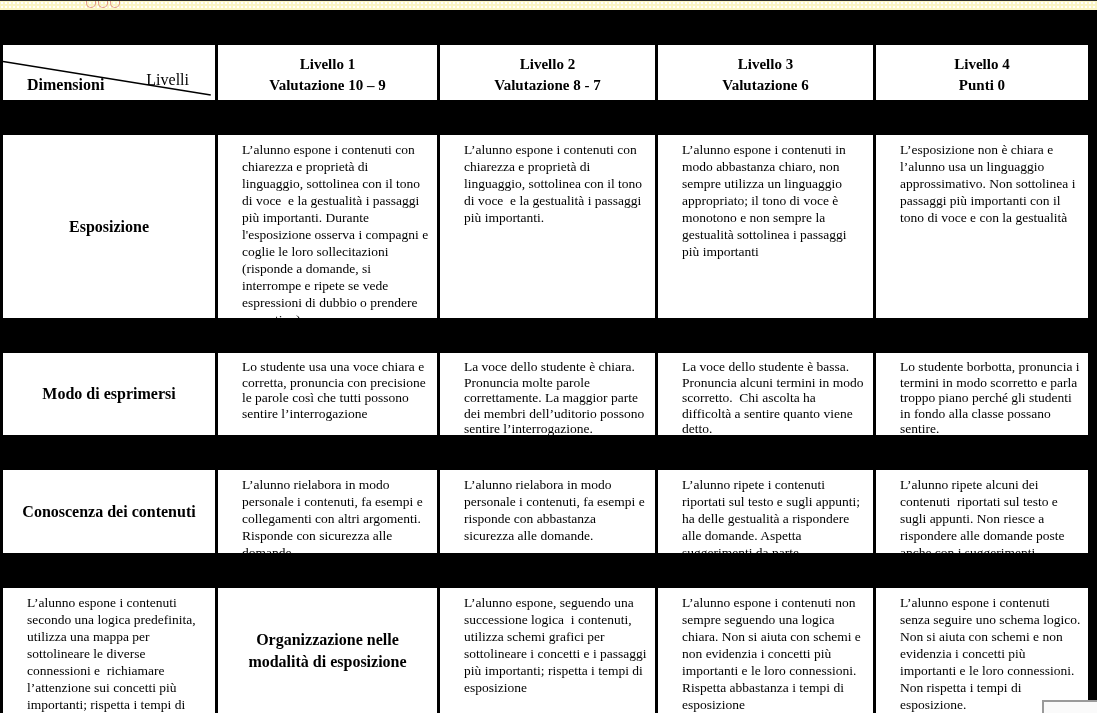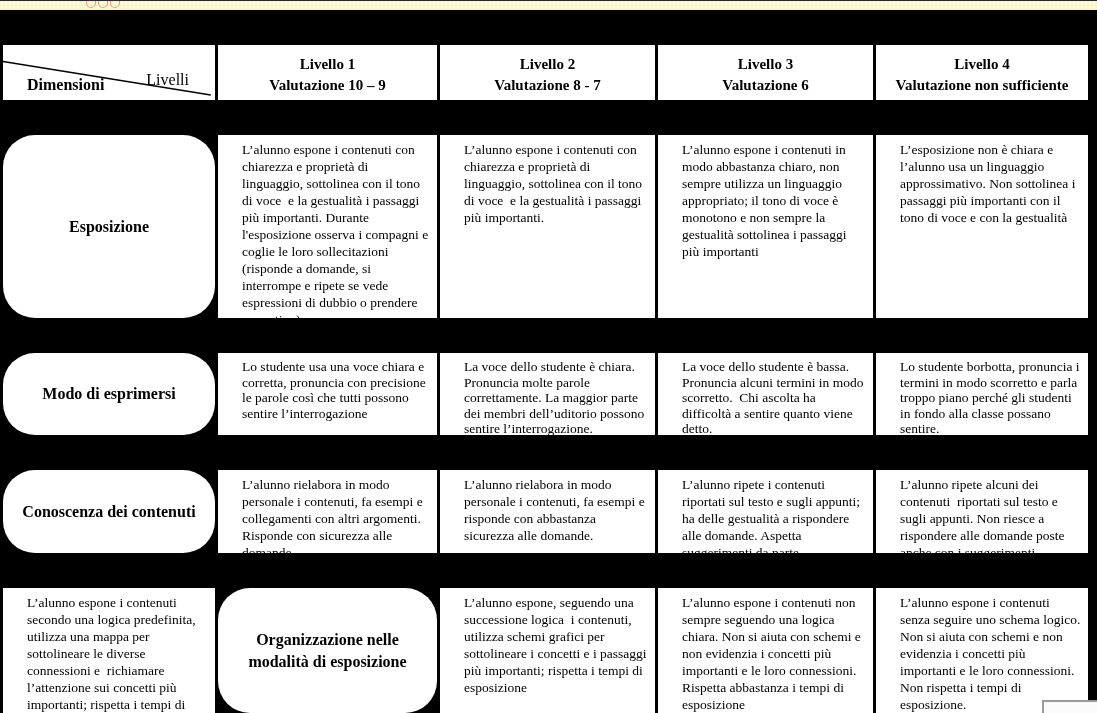--- a/index.html
+++ b/index.html
@@ -65,21 +65,20 @@
   .head{
     display:flex;flex-direction:column;align-items:center;justify-content:flex-start;
     padding:9px 10px 0 10px;text-align:center;
     font-weight:bold;font-size:15px;line-height:21px;
   }
   
   .rowlabel{
     display:flex;align-items:center;justify-content:center;
     text-align:center;font-weight:bold;font-size:16px;line-height:22px;
     padding:0 16px;
-    border-radius:32px;
   }
   
   .body{
     padding:6px 6px 0 24px;
     font-size:13.5px;line-height:17px;
     white-space:pre-wrap;
   }
 </style>
 </head>
 <body>
@@ -116,21 +115,20 @@
     <div>Valutazione 8 - 7</div>
     <div>Punti 2</div>
   </div>
   <div class="cell head">
     <div>Livello 3</div>
     <div>Valutazione 6</div>
     <div>Punti 1</div>
   </div>
   <div class="cell head">
     <div>Livello 4</div>
-    <div>Valutazione non sufficiente</div>
     <div>Punti 0</div>
   </div>
 
   <div class="cell rowlabel">Esposizione</div>
   <div class="cell body">L’alunno espone i contenuti con chiarezza e proprietà di linguaggio, sottolinea con il tono di voce  e la gestualità i passaggi più importanti. Durante l'esposizione osserva i compagni e coglie le loro sollecitazioni (risponde a domande, si interrompe e ripete se vede espressioni di dubbio o prendere appunti…)</div>
   <div class="cell body">L’alunno espone i contenuti con chiarezza e proprietà di linguaggio, sottolinea con il tono di voce  e la gestualità i passaggi più importanti.</div>
   <div class="cell body">L’alunno espone i contenuti in modo abbastanza chiaro, non sempre utilizza un linguaggio appropriato; il tono di voce è monotono e non sempre la gestualità sottolinea i passaggi più importanti</div>
   <div class="cell body">L’esposizione non è chiara e l’alunno usa un linguaggio approssimativo. Non sottolinea i passaggi più importanti con il tono di voce e con la gestualità</div>
 
   <div class="cell rowlabel row-tight">Modo di esprimersi</div>

